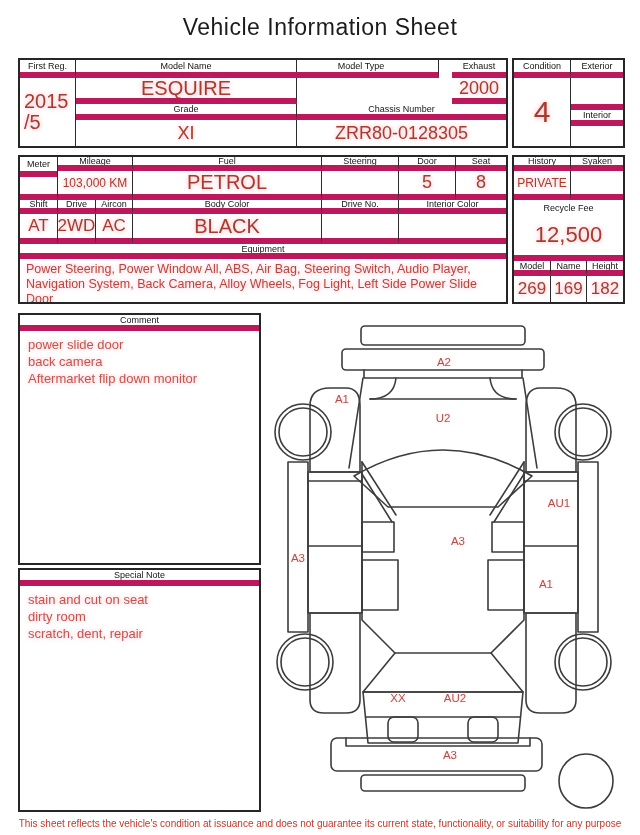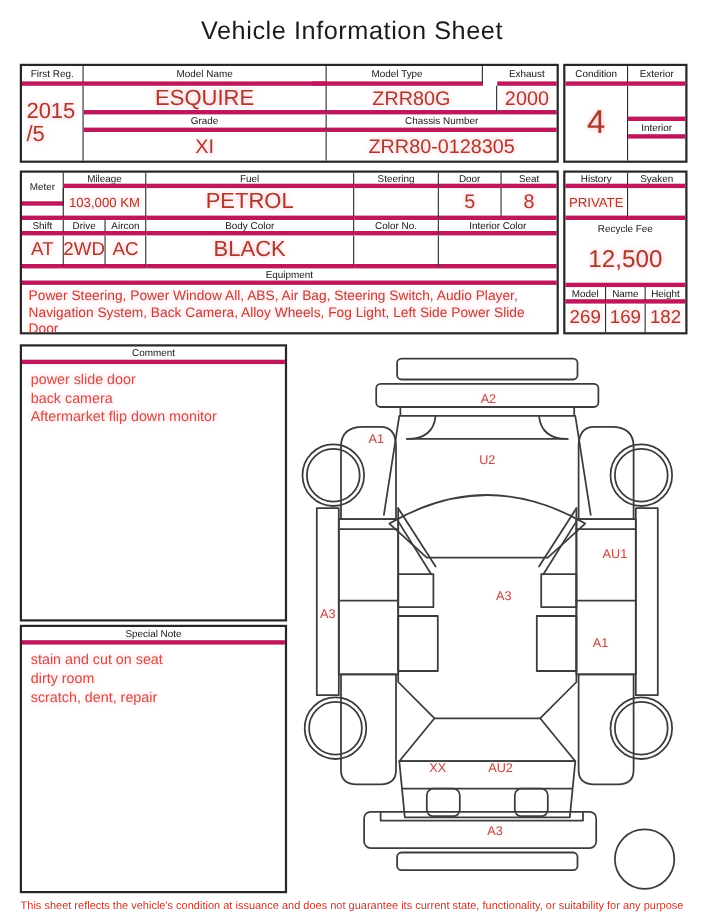--- a/index.html
+++ b/index.html
@@ -3,21 +3,21 @@
 <meta charset="utf-8">
 <style>
   html,body{margin:0;padding:0;background:#ffffff;}
   #sheet{position:relative;width:640px;height:835px;background:#ffffff;
          font-family:"Liberation Sans",sans-serif;overflow:hidden;}
   #page-title{position:absolute;left:0;top:14px;width:640px;text-align:center;
          font-size:23px;letter-spacing:.5px;color:#1b1b1b;}
   .box{position:absolute;border:2px solid #262626;box-sizing:border-box;background:#fff;}
   .cell{position:absolute;box-sizing:border-box;display:flex;align-items:center;justify-content:center;overflow:hidden;}
   .br{border-right:1px solid #2b2b2b;}
-  .bb{border-bottom:4px solid #be185d;}
+  .bb{border-bottom:6px solid #be185d;}
   .hdr{font-size:9px;color:#141414;white-space:nowrap;}
   .val{color:#a63c2b;white-space:nowrap;}
   .glow{text-shadow:0 0 4px #ffc2cf,0 0 8px #ffdde5;}
   .f28{font-size:30px;} .f22{font-size:22px;} .f20{font-size:20px;}
   .f18{font-size:18px;} .f16{font-size:17px;} .f12{font-size:12px;} .f11{font-size:12px;}
   .left-align{justify-content:flex-start;padding-left:4px;}
   .prewrap{white-space:pre-line;line-height:1.05;}
   .equip{align-items:flex-start;justify-content:flex-start;text-align:left;
          font-size:12.5px;line-height:1.18;color:#b8453a;padding:3px 6px;white-space:normal;}
   .freeform{position:absolute;left:8px;font-size:13px;line-height:17px;color:#c4554b;text-align:left;}
@@ -35,61 +35,60 @@
 
   <div id="page-title">Vehicle Information Sheet</div>
 
   <div class="box" style="left:18px;top:58px;width:490px;height:90px">
     <div class="cell hdr br bb" style="left:0;top:0;width:56px;height:18px">First Reg.</div>
     <div class="cell val br glow f20 left-align prewrap" style="left:0;top:18px;width:56px;height:68px">2015
 /5</div>
     <div class="cell hdr br bb" style="left:56px;top:0;width:221px;height:18px">Model Name</div>
     <div class="cell val br bb glow f20" style="left:56px;top:18px;width:221px;height:26px">ESQUIRE</div>
     <div class="cell hdr br bb" style="left:264px;top:0;width:155px;height:18px">Model Type</div>
-    <div class="cell val br bb glow f18" style="left:277px;top:18px;width:155px;height:26px">ZRR80G</div>
     <div class="cell hdr bb" style="left:432px;top:0;width:54px;height:18px">Exhaust</div>
     <div class="cell val bb glow f18" style="left:432px;top:18px;width:54px;height:26px">2000</div>
     <div class="cell hdr br bb" style="left:56px;top:44px;width:221px;height:16px">Grade</div>
     <div class="cell val br glow f18" style="left:56px;top:60px;width:221px;height:26px">XI</div>
     <div class="cell hdr bb" style="left:277px;top:44px;width:209px;height:16px">Chassis Number</div>
     <div class="cell val glow f18" style="left:277px;top:60px;width:209px;height:26px">ZRR80-0128305</div>
   </div>
 
   <div class="box" style="left:512px;top:58px;width:113px;height:90px">
     <div class="cell hdr br bb" style="left:0;top:0;width:57px;height:18px">Condition</div>
     <div class="cell val br glow f28" style="left:0;top:18px;width:57px;height:68px">4</div>
     <div class="cell hdr bb" style="left:57px;top:0;width:52px;height:18px">Exterior</div>
     <div class="cell val bb" style="left:57px;top:18px;width:52px;height:32px"></div>
     <div class="cell hdr bb" style="left:57px;top:50px;width:52px;height:16px">Interior</div>
     <div class="cell val" style="left:57px;top:66px;width:52px;height:20px"></div>
   </div>
 
   <div class="box" style="left:18px;top:155px;width:490px;height:149px">
-    <div class="cell hdr br bb" style="left:0;top:0;width:38px;height:30px">Meter</div>
+    <div class="cell hdr br bb" style="left:0;top:0;width:38px;height:20px">Meter</div>
     <div class="cell val br bb" style="left:0;top:14px;width:38px;height:29px"></div>
     <div class="cell hdr br bb" style="left:38px;top:0;width:75px;height:14px">Mileage</div>
     <div class="cell val br bb glow f12" style="left:38px;top:14px;width:75px;height:29px">103,000 KM</div>
     <div class="cell hdr br bb" style="left:113px;top:0;width:189px;height:14px">Fuel</div>
     <div class="cell val br bb glow f20" style="left:113px;top:14px;width:189px;height:29px">PETROL</div>
     <div class="cell hdr br bb" style="left:302px;top:0;width:77px;height:14px">Steering</div>
     <div class="cell val br bb" style="left:302px;top:14px;width:77px;height:29px"></div>
     <div class="cell hdr br bb" style="left:379px;top:0;width:57px;height:14px">Door</div>
     <div class="cell val br bb glow f18" style="left:379px;top:14px;width:57px;height:29px">5</div>
     <div class="cell hdr bb" style="left:436px;top:0;width:50px;height:14px">Seat</div>
     <div class="cell val bb glow f18" style="left:436px;top:14px;width:50px;height:29px">8</div>
 
     <div class="cell hdr br bb" style="left:0;top:43px;width:38px;height:14px">Shift</div>
     <div class="cell val br bb glow f16" style="left:0;top:57px;width:38px;height:30px">AT</div>
     <div class="cell hdr br bb" style="left:38px;top:43px;width:38px;height:14px">Drive</div>
     <div class="cell val br bb glow f16" style="left:38px;top:57px;width:38px;height:30px">2WD</div>
     <div class="cell hdr br bb" style="left:76px;top:43px;width:37px;height:14px">Aircon</div>
     <div class="cell val br bb glow f16" style="left:76px;top:57px;width:37px;height:30px">AC</div>
     <div class="cell hdr br bb" style="left:113px;top:43px;width:189px;height:14px">Body Color</div>
     <div class="cell val br bb glow f20" style="left:113px;top:57px;width:189px;height:30px">BLACK</div>
-    <div class="cell hdr br bb" style="left:302px;top:43px;width:77px;height:14px">Color No.</div>
+    <div class="cell hdr br bb" style="left:302px;top:43px;width:77px;height:14px">Drive No.</div>
     <div class="cell val br bb" style="left:302px;top:57px;width:77px;height:30px"></div>
     <div class="cell hdr bb" style="left:379px;top:43px;width:107px;height:14px">Interior Color</div>
     <div class="cell val bb" style="left:379px;top:57px;width:107px;height:30px"></div>
 
     <div class="cell hdr bb" style="left:0;top:87px;width:486px;height:15px">Equipment</div>
     <div class="cell equip glow" style="left:0;top:102px;width:486px;height:43px">Power Steering, Power Window  All, ABS, Air Bag, Steering Switch, Audio Player, Navigation System, Back Camera, Alloy Wheels, Fog Light, Left Side Power Slide Door</div>
   </div>
 
   <div class="box" style="left:512px;top:155px;width:113px;height:149px">
     <div class="cell hdr br bb" style="left:0;top:0;width:57px;height:14px">History</div>

